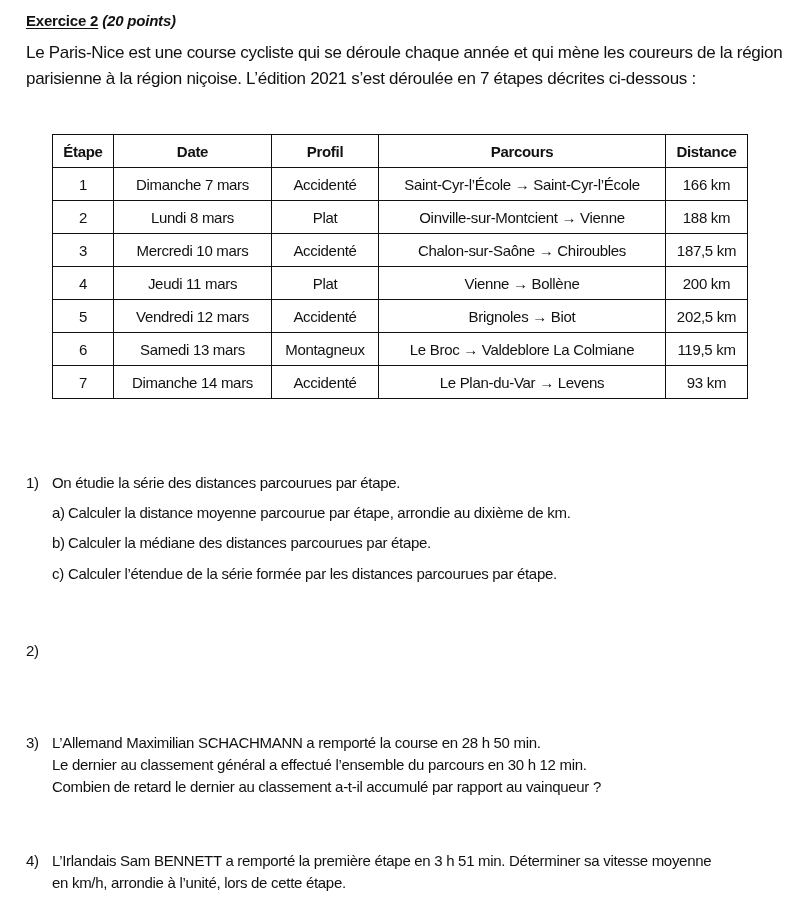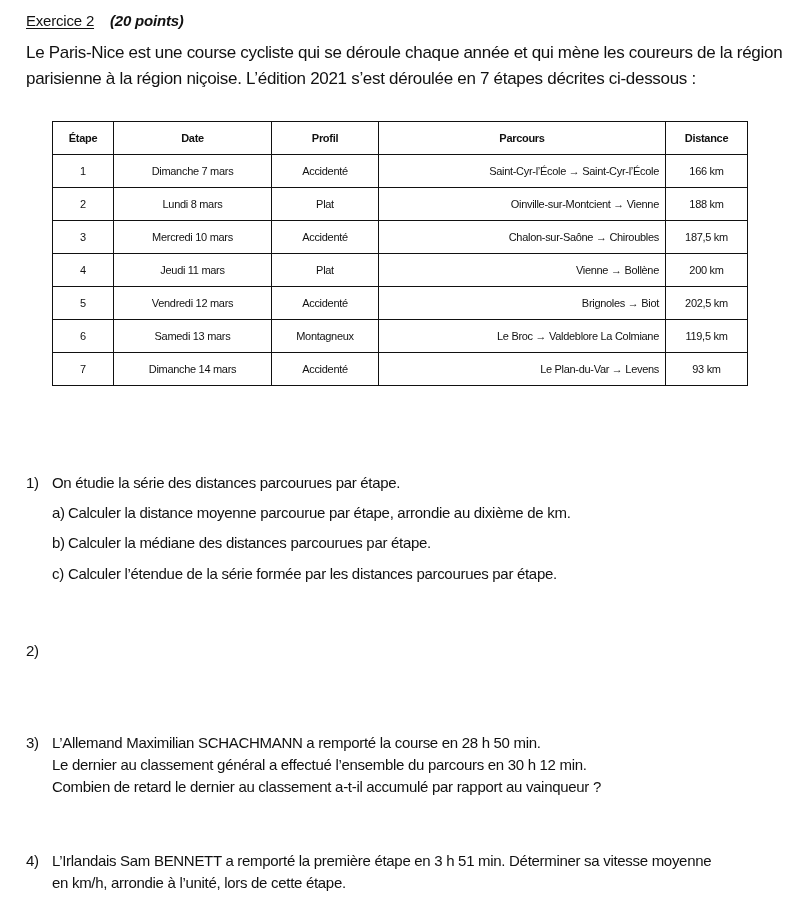--- a/index.html
+++ b/index.html
@@ -22,58 +22,57 @@
     width: 800px; height: 910px;
   }
   .title {
     position: absolute;
     left: 26px;
     top: 12px;
     font-size: 15px;
     letter-spacing: -0.2px;
   }
   .title .ex {
-    font-weight: normal;
+    font-weight: bold;
     text-decoration: underline;
     text-underline-offset: 2px;
   }
   .title .pts {
     font-weight: bold;
     font-style: italic;
-    margin-left: 12px;
   }
   .intro {
     position: absolute;
     left: 26px;
     top: 40px;
     width: 760px;
     line-height: 26px;
     font-size: 17px;
     letter-spacing: -0.3px;
   }
   table.etapes {
     position: absolute;
     left: 52px;
-    top: 121px;
+    top: 134px;
     border-collapse: collapse;
-    font-size: 11px;
+    font-size: 15px;
     letter-spacing: -0.3px;
   }
   table.etapes th, table.etapes td {
     border: 1.4px solid #111;
     height: 32px;
     padding: 0 6px;
     text-align: center;
     white-space: nowrap;
   }
   table.etapes th {
     font-weight: bold;
   }
   table.etapes td.parcours {
-    text-align: right;
+    text-align: center;
   }
   col.c1 { width: 61px; }
   col.c2 { width: 158px; }
   col.c3 { width: 107px; }
   col.c4 { width: 287px; }
   col.c5 { width: 82px; }
 
   .q {
     position: absolute;
     left: 26px;

